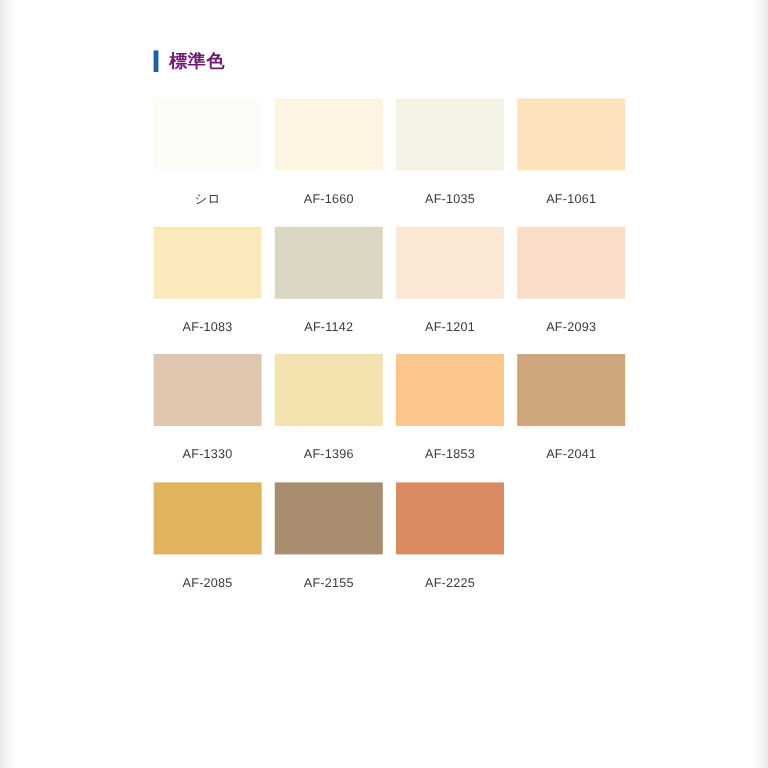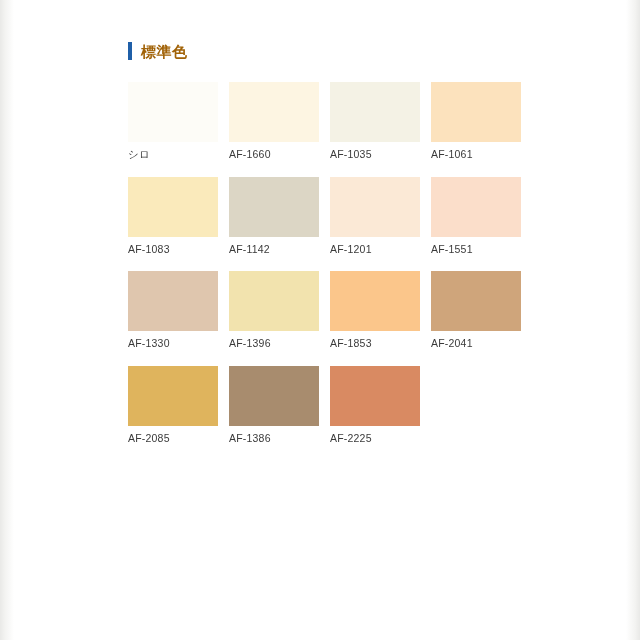--- a/index.html
+++ b/index.html
@@ -57,21 +57,21 @@
   .heading-bar {
     width: 4px;
     height: 18px;
     background: #1f5fa8;
     margin-right: 9px;
     flex: 0 0 auto;
   }
   .heading-text {
     font-size: 15px;
     font-weight: bold;
-    color: #a16207;
+    color: #701a75;
     letter-spacing: 0.5px;
     line-height: 1;
     white-space: nowrap;
   }
 
   
   .swatch-grid {
     display: grid;
     grid-template-columns: repeat(4, 90px);
     column-gap: 11px;
@@ -82,24 +82,25 @@
     width: 90px;
   }
   .swatch-chip {
     width: 90px;
     height: 60px;
     display: block;
   }
   .swatch-label {
     font-size: 10.5px;
     color: #3a3a3a;
-    margin-top: 6px;
+    margin-top: 18px;
     line-height: 1.2;
     white-space: nowrap;
     letter-spacing: 0.2px;
+    text-align: center;
   }
 </style>
 </head>
 <body>
 
 <div id="page">
 
   <div class="edge-shade left"></div>
   <div class="edge-shade right"></div>
 
@@ -134,21 +135,21 @@
         <div class="swatch-cell">
           <div class="swatch-chip" style="background-color: rgb(220, 214, 197);"></div>
           <div class="swatch-label">AF-1142</div>
         </div>
         <div class="swatch-cell">
           <div class="swatch-chip" style="background-color: rgb(251, 233, 214);"></div>
           <div class="swatch-label">AF-1201</div>
         </div>
         <div class="swatch-cell">
           <div class="swatch-chip" style="background-color: rgb(251, 222, 202);"></div>
-          <div class="swatch-label">AF-1551</div>
+          <div class="swatch-label">AF-2093</div>
         </div>
         <div class="swatch-cell">
           <div class="swatch-chip" style="background-color: rgb(223, 198, 174);"></div>
           <div class="swatch-label">AF-1330</div>
         </div>
         <div class="swatch-cell">
           <div class="swatch-chip" style="background-color: rgb(242, 227, 174);"></div>
           <div class="swatch-label">AF-1396</div>
         </div>
         <div class="swatch-cell">
@@ -158,21 +159,21 @@
         <div class="swatch-cell">
           <div class="swatch-chip" style="background-color: rgb(207, 165, 123);"></div>
           <div class="swatch-label">AF-2041</div>
         </div>
         <div class="swatch-cell">
           <div class="swatch-chip" style="background-color: rgb(223, 180, 93);"></div>
           <div class="swatch-label">AF-2085</div>
         </div>
         <div class="swatch-cell">
           <div class="swatch-chip" style="background-color: rgb(168, 140, 110);"></div>
-          <div class="swatch-label">AF-1386</div>
+          <div class="swatch-label">AF-2155</div>
         </div>
         <div class="swatch-cell">
           <div class="swatch-chip" style="background-color: rgb(217, 138, 98);"></div>
           <div class="swatch-label">AF-2225</div>
         </div>
       </div>
 
   </div>
 </div>
 

